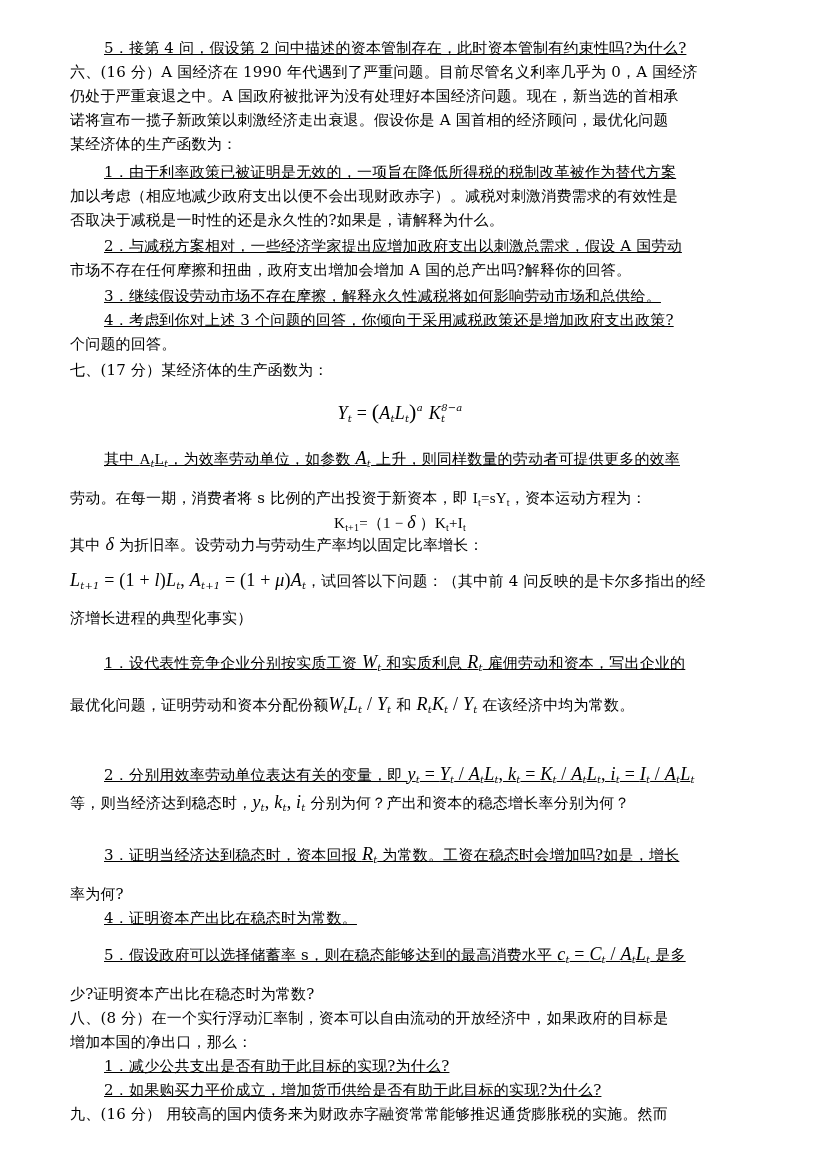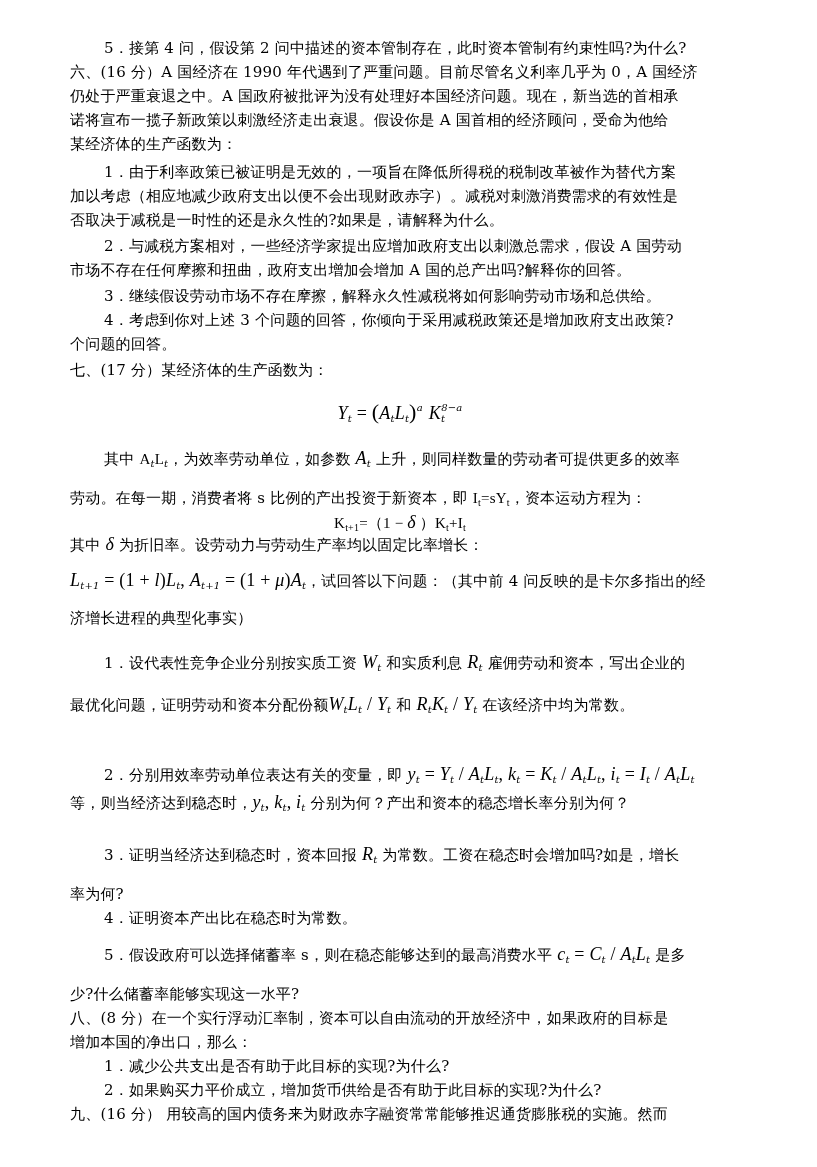--- a/index.html
+++ b/index.html
@@ -1,36 +1,36 @@
 <!DOCTYPE html>
 <html><head>
 <meta charset="utf-8">
 <style>
   html, body { margin: 0; padding: 0; background: #ffffff; }
   body { width: 817px; height: 1167px; position: relative; overflow: hidden;
          font-family: "DejaVu Serif", "Liberation Serif", serif; color: #000; }
   .page { position: absolute; left: 70px; top: 0; width: 660px; }
   .line { position: absolute; left: 0; width: 660px; font-size: 15px; line-height: 20px; white-space: nowrap; letter-spacing: 0.2px; }
-  .indent { padding-left: 34px; }
+  .indent { padding-left: 34px; text-decoration: underline; }
   .center { text-align: center; }
   .m { font-family: "Liberation Serif", "DejaVu Serif", serif; font-style: italic; font-size: 18px; }
   .mu { font-family: "Liberation Serif", "DejaVu Serif", serif; font-style: normal; font-size: 18px; }
   sub { font-size: 10px; vertical-align: -3px; font-style: italic; }
   sup { font-size: 10px; vertical-align: 8px; font-style: italic; }
   .rm { font-family: "Liberation Serif", serif; font-style: normal; }
 </style>
 </head>
 <body>
 
 <div class="page">
 
   <div class="line indent" style="top:38px">5．接第 4 问，假设第 2 问中描述的资本管制存在，此时资本管制有约束性吗?为什么?</div>
   <div class="line" style="top:62px">六、(16 分）A 国经济在 1990 年代遇到了严重问题。目前尽管名义利率几乎为 0，A 国经济</div>
   <div class="line" style="top:86px">仍处于严重衰退之中。A 国政府被批评为没有处理好本国经济问题。现在，新当选的首相承</div>
-  <div class="line" style="top:110px">诺将宣布一揽子新政策以刺激经济走出衰退。假设你是 A 国首相的经济顾问，受命为他给</div>
+  <div class="line" style="top:110px">诺将宣布一揽子新政策以刺激经济走出衰退。假设你是 A 国首相的经济顾问，最优化问题</div>
   <div class="line" style="top:134px">某经济体的生产函数为：</div>
   <div class="line indent" style="top:162px">1．由于利率政策已被证明是无效的，一项旨在降低所得税的税制改革被作为替代方案</div>
   <div class="line" style="top:186px">加以考虑（相应地减少政府支出以便不会出现财政赤字）。减税对刺激消费需求的有效性是</div>
   <div class="line" style="top:210px">否取决于减税是一时性的还是永久性的?如果是，请解释为什么。</div>
   <div class="line indent" style="top:236px">2．与减税方案相对，一些经济学家提出应增加政府支出以刺激总需求，假设 A 国劳动</div>
   <div class="line" style="top:260px">市场不存在任何摩擦和扭曲，政府支出增加会增加 A 国的总产出吗?解释你的回答。</div>
   <div class="line indent" style="top:286px">3．继续假设劳动市场不存在摩擦，解释永久性减税将如何影响劳动市场和总供给。</div>
   <div class="line indent" style="top:310px">4．考虑到你对上述 3 个问题的回答，你倾向于采用减税政策还是增加政府支出政策?</div>
   <div class="line" style="top:334px">个问题的回答。</div>
   <div class="line" style="top:360px">七、(17 分）某经济体的生产函数为：</div>
@@ -80,21 +80,21 @@
   <div class="line indent" style="top:844px">
     <span>3．证明当经济达到稳态时，资本回报 </span><span class="m">R</span><sub>t</sub><span> 为常数。工资在稳态时会增加吗?如是，增长</span>
   </div>
   <div class="line" style="top:884px">率为何?</div>
 
   <div class="line indent" style="top:908px">4．证明资本产出比在稳态时为常数。</div>
 
   <div class="line indent" style="top:944px">
     <span>5．假设政府可以选择储蓄率 s，则在稳态能够达到的最高消费水平 </span><span class="m">c</span><sub>t</sub><span class="mu"> = </span><span class="m">C</span><sub>t</sub><span class="mu"> / </span><span class="m">A</span><sub>t</sub><span class="m">L</span><sub>t</sub><span> 是多</span>
   </div>
-  <div class="line" style="top:984px">少?什么储蓄率能够实现这一水平?</div>
+  <div class="line" style="top:984px">少?证明资本产出比在稳态时为常数?</div>
 
   <div class="line" style="top:1008px">八、(8 分）在一个实行浮动汇率制，资本可以自由流动的开放经济中，如果政府的目标是</div>
   <div class="line" style="top:1032px">增加本国的净出口，那么：</div>
   <div class="line indent" style="top:1056px">1．减少公共支出是否有助于此目标的实现?为什么?</div>
   <div class="line indent" style="top:1080px">2．如果购买力平价成立，增加货币供给是否有助于此目标的实现?为什么?</div>
   <div class="line" style="top:1104px">九、(16 分）  用较高的国内债务来为财政赤字融资常常能够推迟通货膨胀税的实施。然而</div>
 
 </div>
 
 </body></html>

